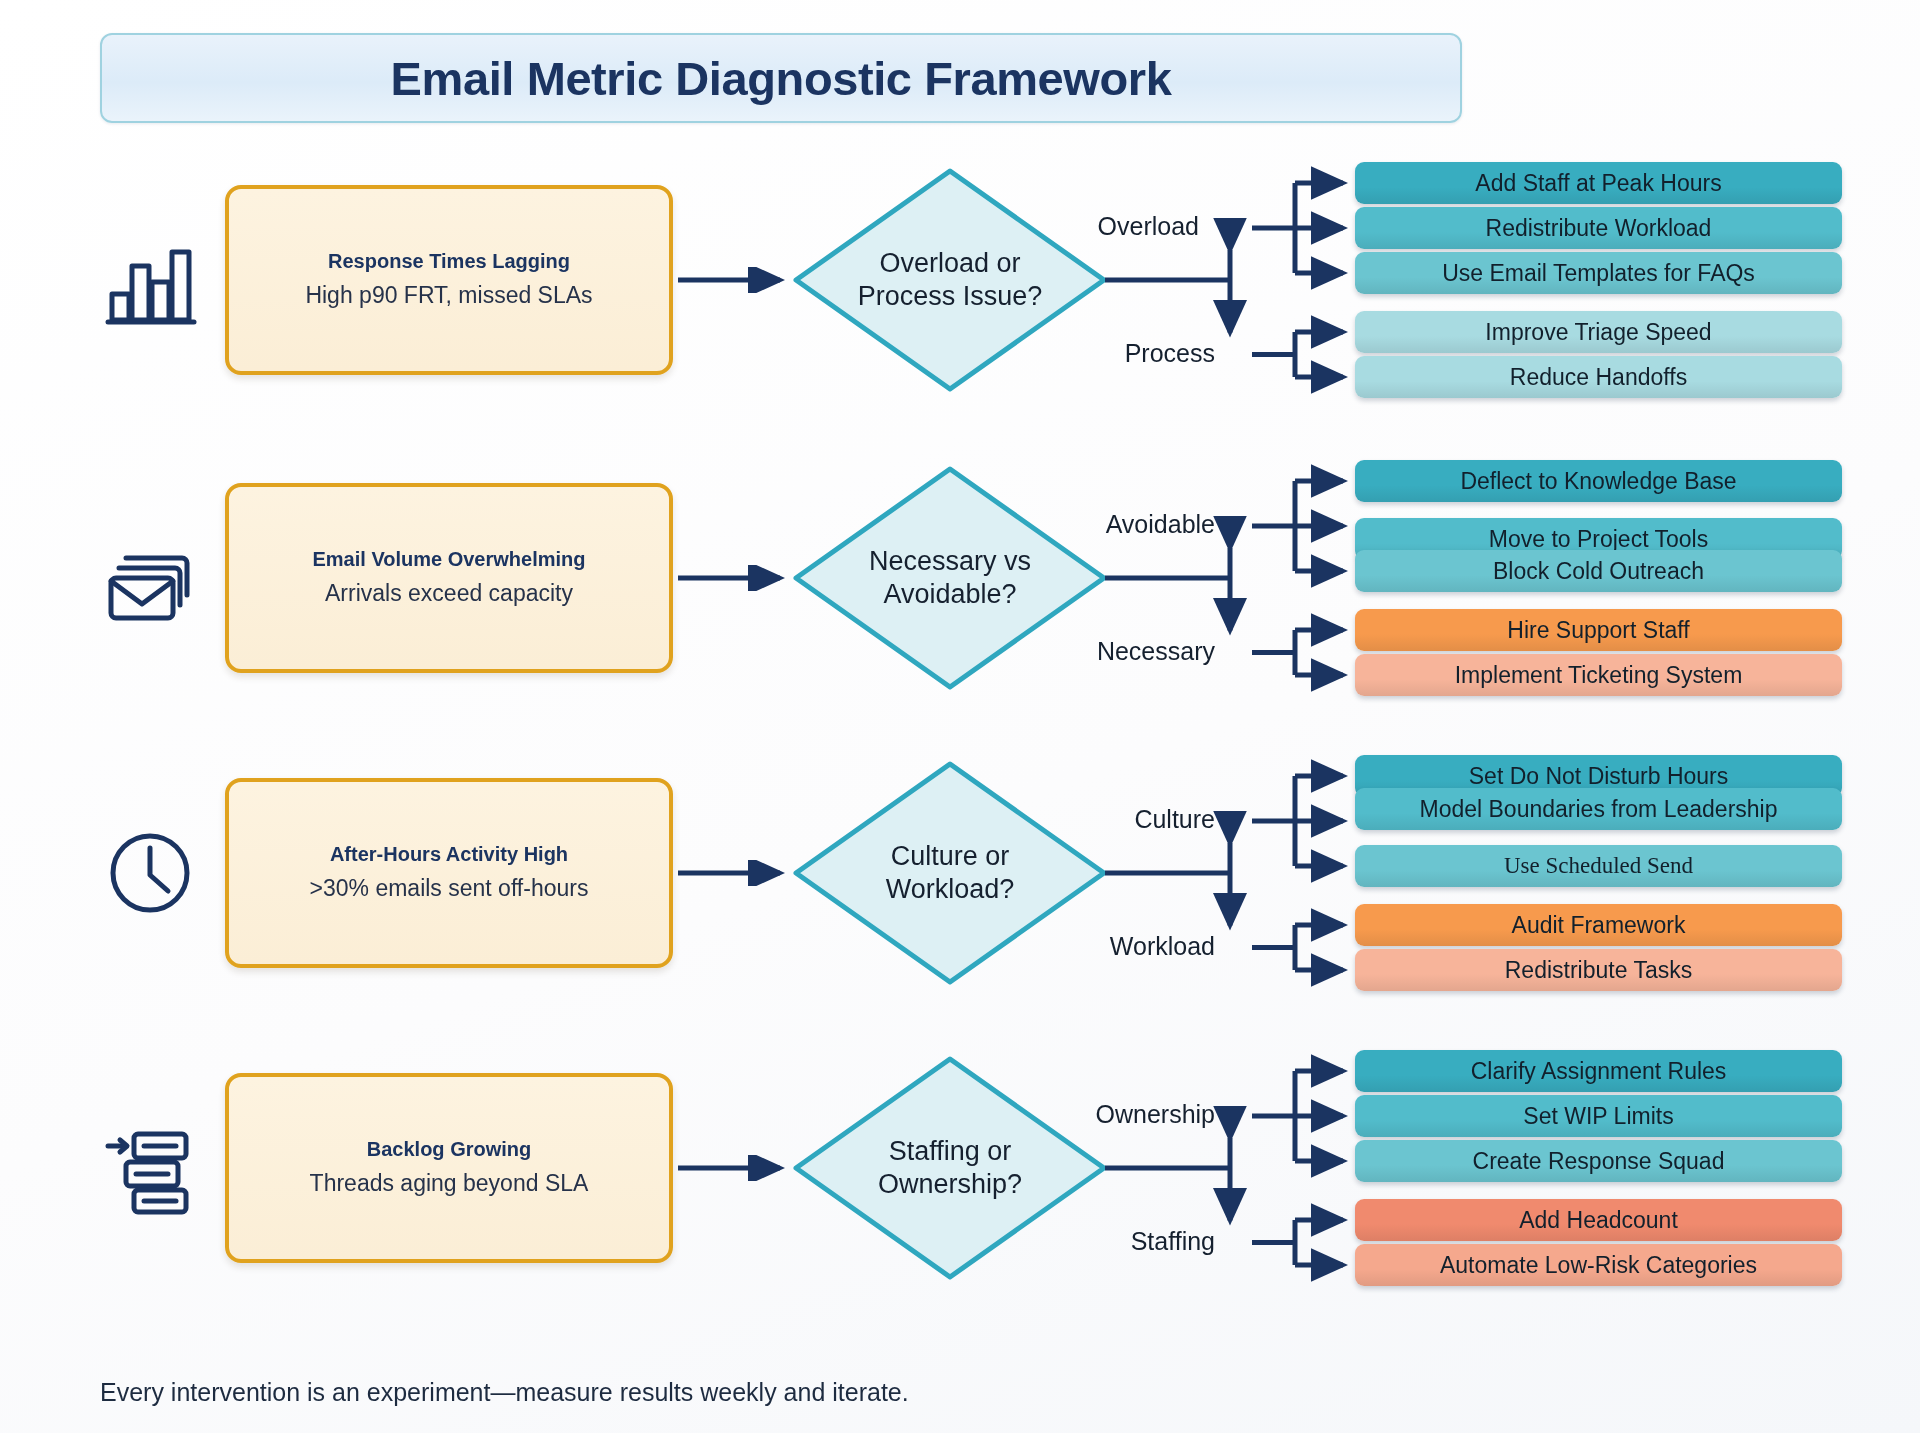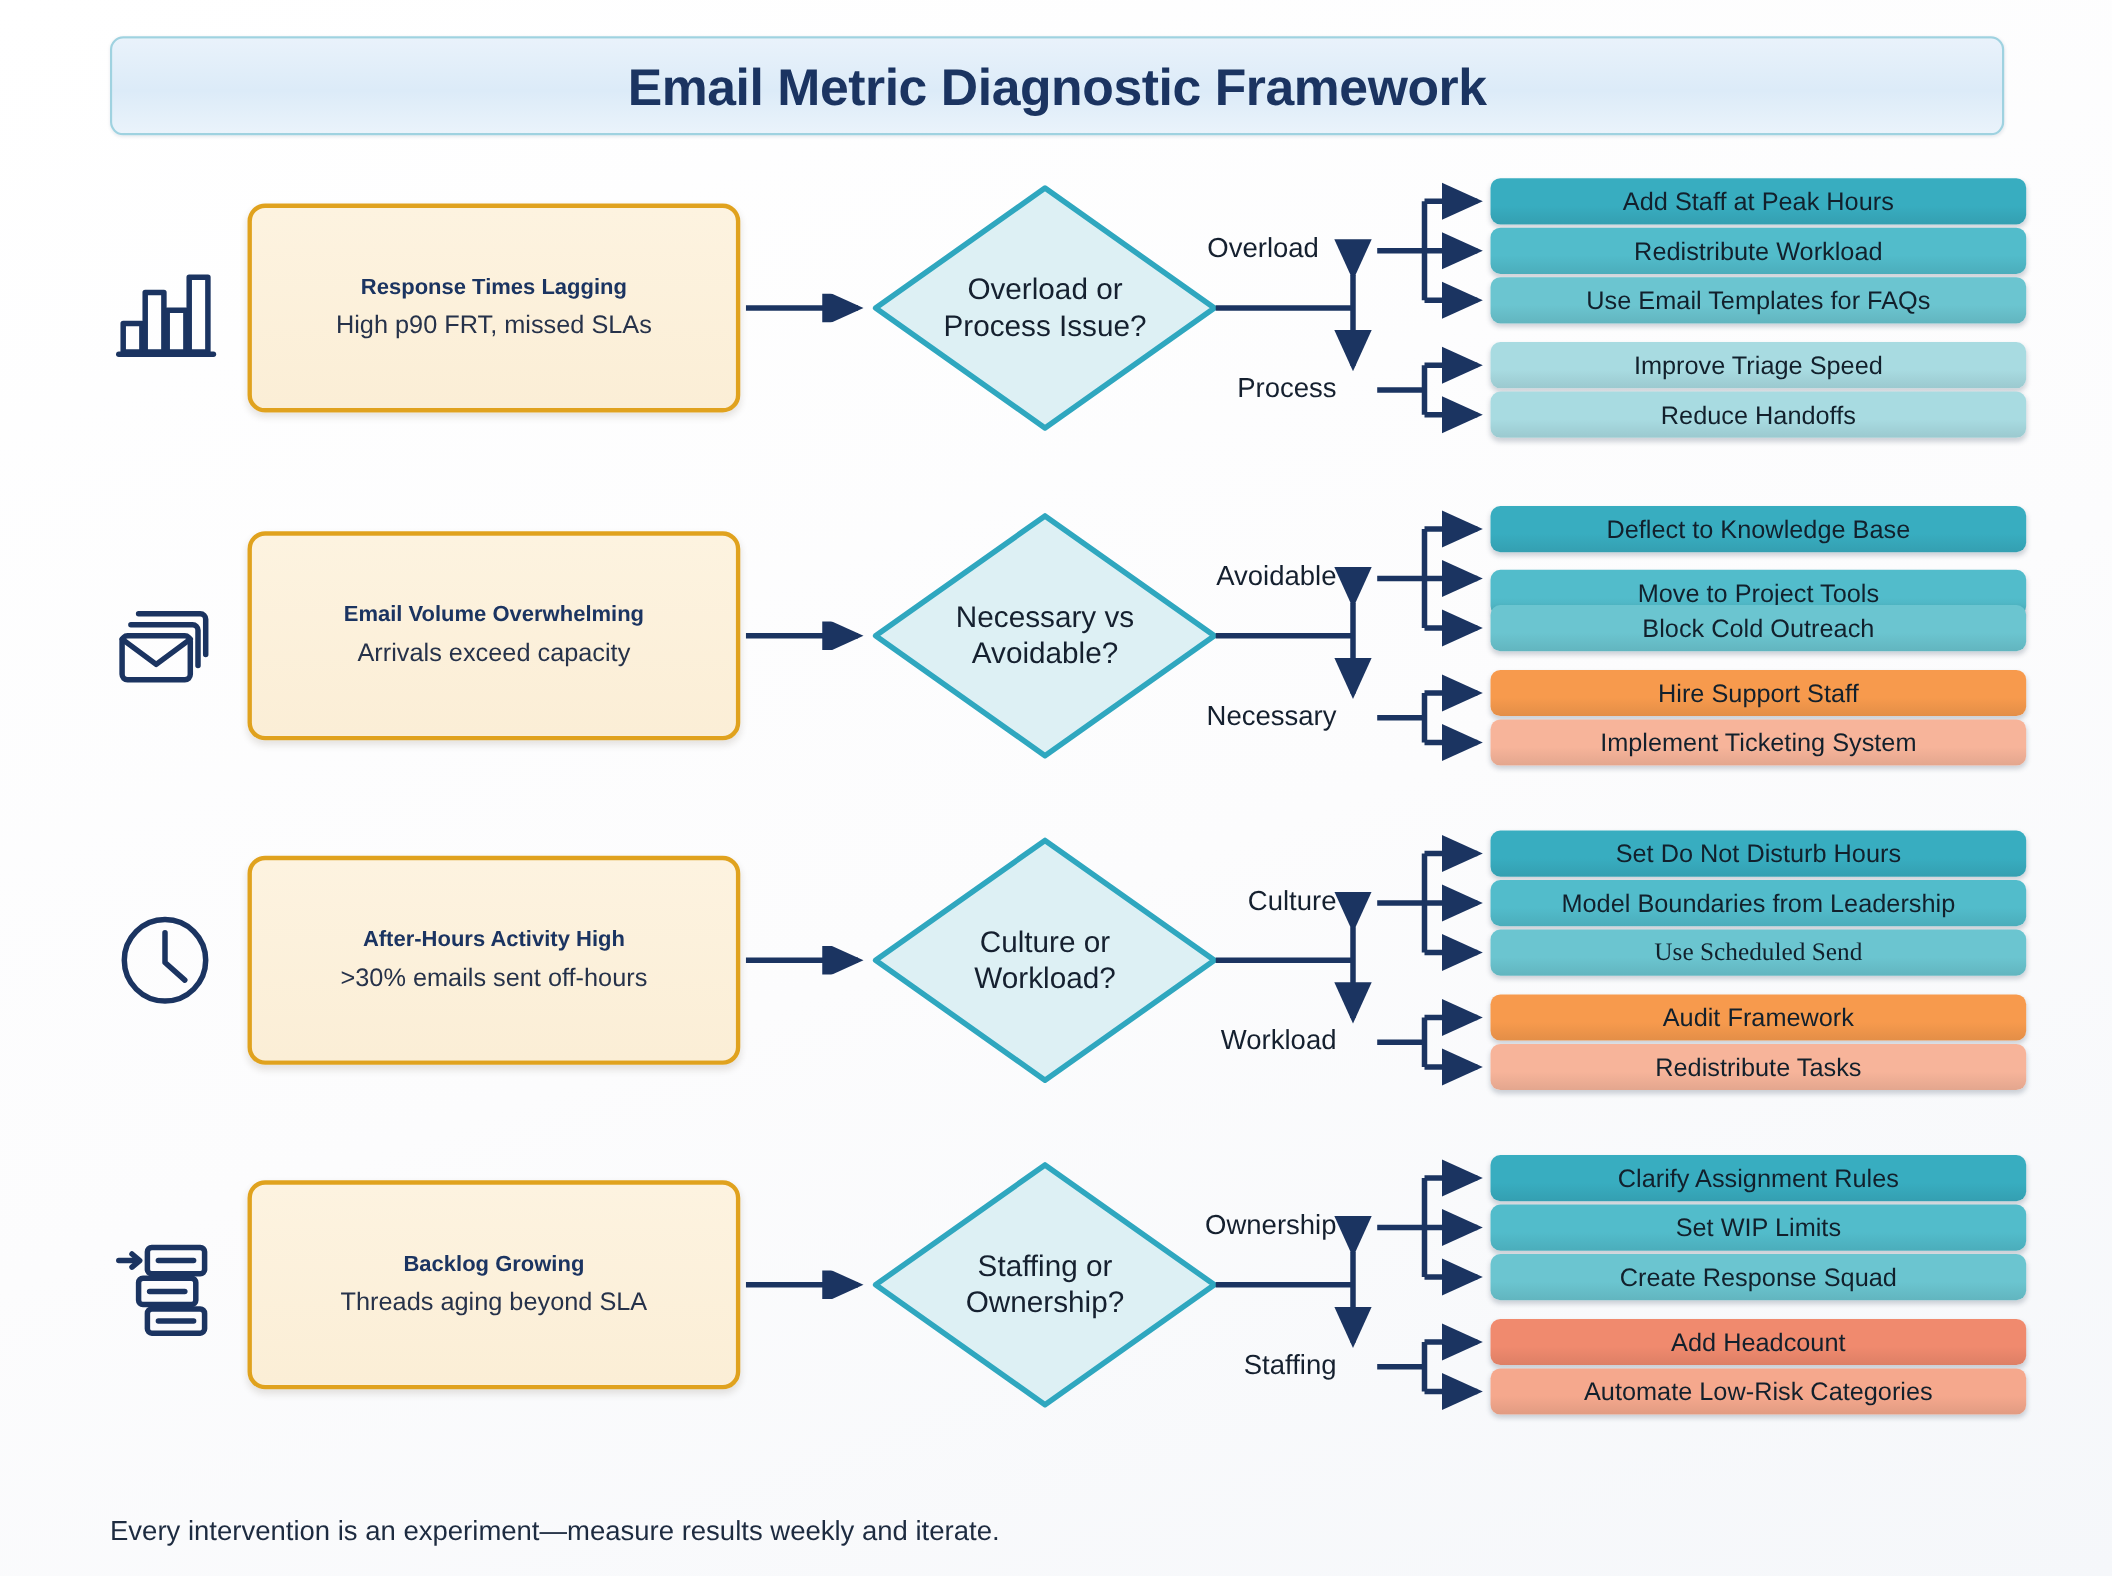--- a/index.html
+++ b/index.html
@@ -17,21 +17,21 @@
     position: absolute;
     inset: 0;
     background: linear-gradient(160deg, #ffffff 0%, #fcfcfd 55%, #f5f7fa 100%);
   }
 
   
   .title-banner {
     position: absolute;
     left: 100px;
     top: 33px;
-    width: 1722px;
+    width: 1362px;
     height: 90px;
     border: 2px solid #9fd2e0;
     border-radius: 12px;
     background: linear-gradient(180deg, #e9f2fb 0%, #dcebf8 55%, #eaf3fb 100%);
     display: flex;
     align-items: center;
     justify-content: center;
     box-shadow: 0 1px 3px rgba(20,50,90,0.10);
   }
   .title-text {
@@ -369,21 +369,21 @@
             <line x1="190" y1="28" x2="238" y2="28" stroke="#1b3461" stroke-width="5" marker-end="url(#ar2)"></line>
             <line x1="190" y1="73" x2="238" y2="73" stroke="#1b3461" stroke-width="5" marker-end="url(#ar2)"></line>
             <line x1="190" y1="118" x2="238" y2="118" stroke="#1b3461" stroke-width="5" marker-end="url(#ar2)"></line>
             <line x1="147" y1="199.5" x2="190" y2="199.5" stroke="#1b3461" stroke-width="5"></line>
             <line x1="190" y1="177" x2="190" y2="222" stroke="#1b3461" stroke-width="5"></line>
             <line x1="190" y1="177" x2="238" y2="177" stroke="#1b3461" stroke-width="5" marker-end="url(#ar2)"></line>
             <line x1="190" y1="222" x2="238" y2="222" stroke="#1b3461" stroke-width="5" marker-end="url(#ar2)"></line>
     </svg><div class="branch-label" style="top: 57px; right: 140px;">Culture</div><div class="branch-label" style="top: 183.5px; right: 140px;">Workload</div></div>
         <div class="cards">
           <div class="card" style="top: 7px; background: linear-gradient(rgb(56, 173, 192) 0%, rgb(56, 173, 192) 60%, rgb(52, 159, 177) 100%);">Set Do Not Disturb Hours</div>
-          <div class="card" style="top: 52px; background: linear-gradient(rgb(82, 188, 203) 0%, rgb(82, 188, 203) 60%, rgb(75, 173, 187) 100%);">Model Boundaries from Leadership</div>
+          <div class="card" style="top: 40px; background: linear-gradient(rgb(82, 188, 203) 0%, rgb(82, 188, 203) 60%, rgb(75, 173, 187) 100%);">Model Boundaries from Leadership</div>
           <div class="card" style="top: 97px; background: linear-gradient(rgb(107, 197, 208) 0%, rgb(107, 197, 208) 60%, rgb(98, 181, 191) 100%); font-family: Liberation Serif, serif;">Use Scheduled Send</div>
           <div class="card" style="top: 156px; background: linear-gradient(rgb(247, 154, 77) 0%, rgb(247, 154, 77) 60%, rgb(227, 142, 71) 100%);">Audit Framework</div>
           <div class="card" style="top: 201px; background: linear-gradient(rgb(247, 180, 154) 0%, rgb(247, 180, 154) 60%, rgb(227, 166, 142) 100%);">Redistribute Tasks</div>
         </div>
       </div>
       <div class="row" id="row-3">
         <div class="icon-slot">
     <svg width="104" height="104" viewBox="0 0 104 104">
       <g fill="none" stroke="#1b3461" stroke-width="5" stroke-linejoin="round" stroke-linecap="round">
         <path d="M10 30 h18"></path>

